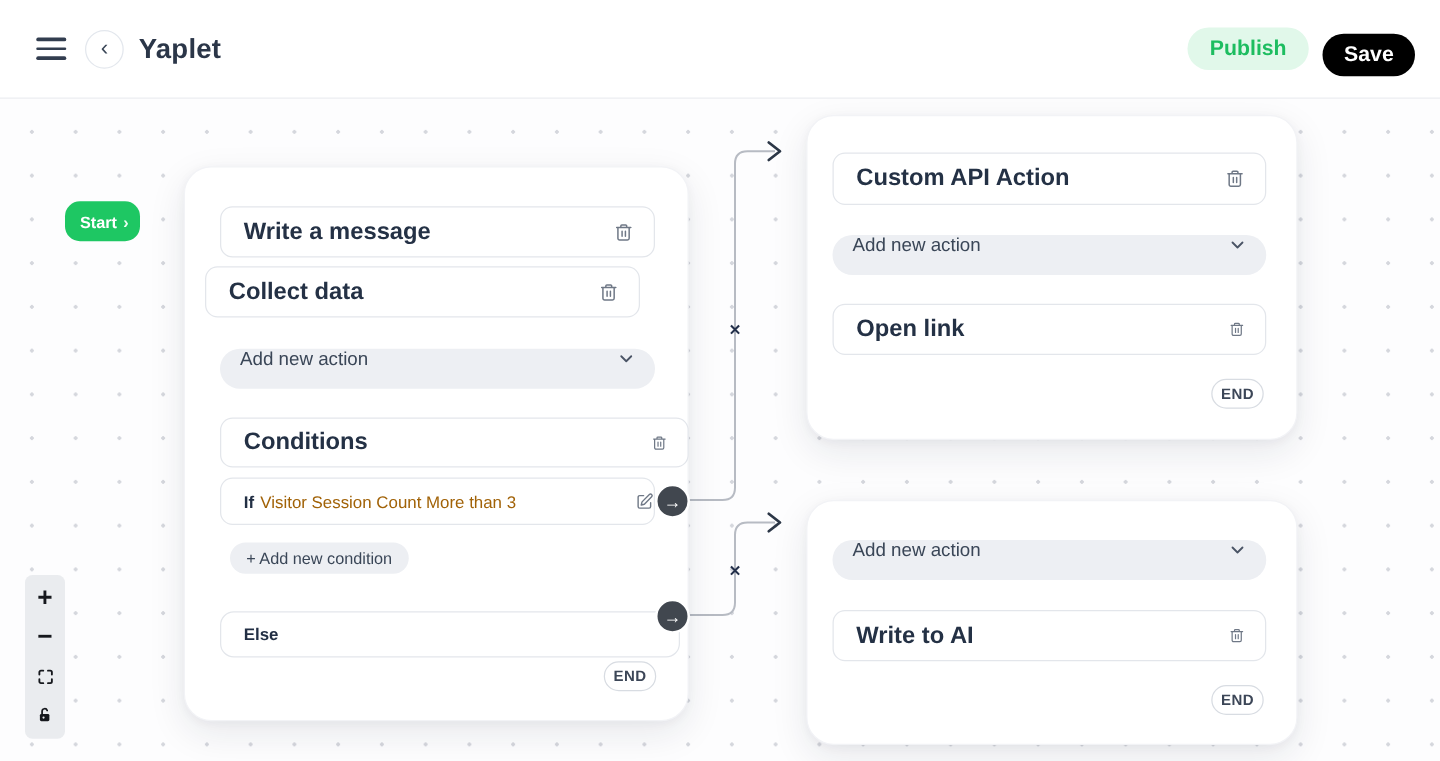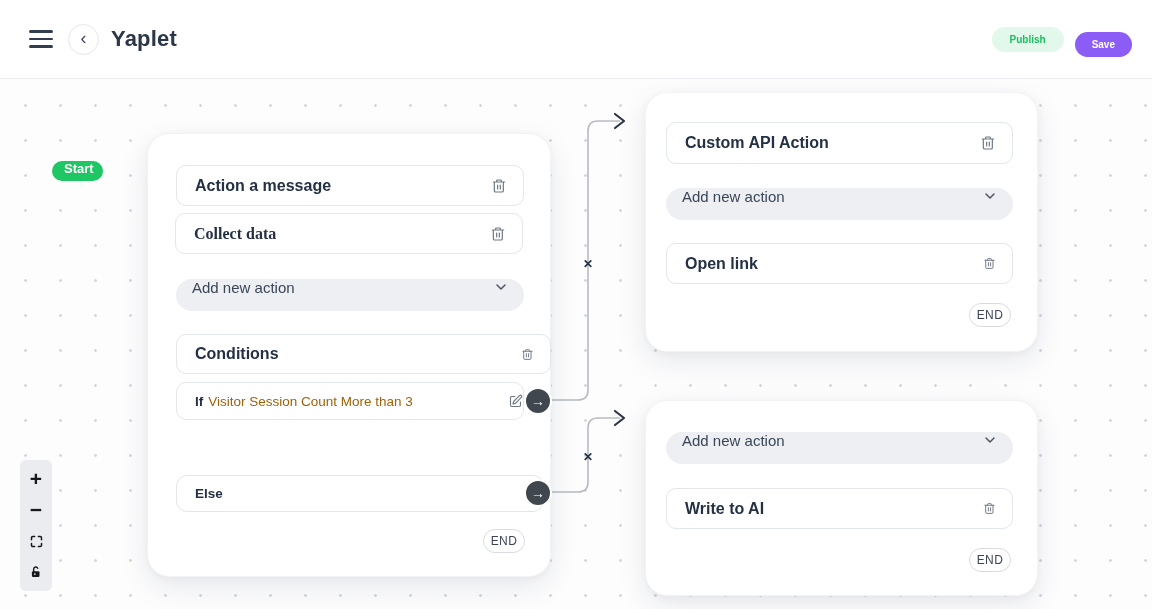--- a/index.html
+++ b/index.html
@@ -15,23 +15,23 @@
   }
   .hamburger { margin-left:29px; width:24px; height:18px; display:flex; flex-direction:column; justify-content:space-between; cursor:pointer; }
   .hamburger span { display:block; height:2.6px; border-radius:2px; background:#323d4f; }
   .back-btn {
     margin-left:15px; width:31px; height:31px; border-radius:50%;
     border:1px solid #e3e7ed; background:#fff; display:flex; align-items:center; justify-content:center;
     color:#3a4657; font-size:18px; line-height:1; cursor:pointer; padding-bottom:2px;
   }
   .page-title { margin-left:12px; font-size:22px; font-weight:700; color:#2b3648; letter-spacing:.2px; }
   .header-actions { margin-left:auto; margin-right:20px; display:flex; gap:11px; align-items:center; }
-  .btn { border:none; border-radius:17px; font-size:10px; font-weight:600; cursor:pointer; font-family:inherit;text-align:center; }
+  .btn { border:none; border-radius:17px; font-size:17px; font-weight:600; cursor:pointer; font-family:inherit;text-align:center; }
   .btn-publish { background:#e1f8ea; color:#1dbd60; padding:7px 18px; }
-  .btn-save { background:#8b5cf6; color:#ffffff; padding:7px 17px;margin-top:10px; }
+  .btn-save { background:#000000; color:#ffffff; padding:7px 17px;margin-top:10px; }
 
   
   .canvas {
     position:absolute; top:79px; left:0; width:1152px; height:530px;
     background-color:#fdfdfe;
     background-image:radial-gradient(circle, #d5d7dd 1.3px, transparent 1.5px);
     background-size:35px 35px; background-position:8px 9px;
   }
   .edges { position:absolute; inset:0; width:1152px; height:530px; pointer-events:none; }
 
@@ -41,21 +41,21 @@
     box-shadow:0 10px 30px rgba(25,30,50,.09), 0 2px 8px rgba(25,30,50,.04);
   }
   .node-main { left:147px; top:54px;  width:404px; height:444px; }
   .node-api  { left:645px; top:13px;  width:393px; height:260px; }
   .node-ai   { left:645px; top:321px; width:393px; height:196px; }
 
   .card {
     position:absolute; background:#fff; border:1px solid #e3e6eb; border-radius:10px;
     display:flex; align-items:center; padding:0 16px 0 18px; cursor:pointer;
   }
-  .card-label { font-size:16px; font-weight:700; color:#243145; }
+  .card-label { font-size:19px; font-weight:700; color:#243145; }
   .icon-right { margin-left:auto; display:flex; align-items:center; color:#6f7886; cursor:pointer; }
   .icon-right svg { display:block; }
 
   .pill-grey {
     position:absolute; background:#edeff3; border:none; border-radius:17px;
     display:flex; align-items:center; padding:0 15px 16px 16px; cursor:pointer; font-family:inherit;
   }
   .pill-grey .pill-label { font-size:15px; color:#3a4657; }
   .pill-grey .chev { margin-left:auto; color:#4a5465; display:flex; }
 
@@ -65,32 +65,32 @@
 
   .add-cond {
     position:absolute; background:#edeff3; border:none; border-radius:13px; height:25px;
     display:flex; align-items:center; padding:0 13px; font-size:13px; color:#3a4657;
     cursor:pointer; font-family:inherit;
   }
 
   .end-pill {
     position:absolute; width:42px; height:24px; border:1.5px solid #d8dce2; border-radius:13px;
     background:#fff; display:flex; align-items:center; justify-content:center;
-    font-size:12px; font-weight:400; color:#3c4657; letter-spacing:.4px;
+    font-size:12px; font-weight:700; color:#3c4657; letter-spacing:.4px;
   }
 
   .handle {
     position:absolute; width:28px; height:28px; border-radius:50%;
     background:#41474f; border:2px solid #fff; display:flex; align-items:center; justify-content:center;
     color:#fff; font-size:14px; cursor:grab; z-index:5; line-height:1; padding-bottom:1px;
   }
 
   .start-badge {
-    position:absolute; left:52px; top:82px; height:20px; background:#1ec763; border-radius:12px;
-    display:flex; align-items:center; padding:0 9px 0 12px; cursor:pointer; z-index:4;flex-direction:column;
+    position:absolute; left:52px; top:82px; height:32px; background:#1ec763; border-radius:12px;
+    display:flex; align-items:center; padding:0 9px 0 12px; cursor:pointer; z-index:4;
   }
   .start-label { color:#fff; font-size:13px; font-weight:700; }
   .start-chev { color:#eafff2; font-size:13px; margin-left:5px; font-weight:700; }
 
   .edge-x {
     position:absolute; width:16px; height:16px; display:flex; align-items:center; justify-content:center;
     color:#23304a; font-size:12px; font-weight:700; cursor:pointer; z-index:6;
   }
 
   
@@ -143,30 +143,30 @@
     </div>
 
     <div class="start-badge">
       <span class="start-label">Start</span>
       <span class="start-chev">›</span>
     </div>
 
     <div class="node node-main">
 
       <div class="card" style="left:28px; top:31px; width:348px; height:41px;">
-        <span class="card-label">Action a message</span>
+        <span class="card-label">Write a message</span>
         <span class="icon-right">
           <svg width="16" height="16" viewBox="0 0 24 24" fill="none" stroke="currentColor" stroke-width="1.8" stroke-linecap="round">
               <path d="M3.5 6h17M8.5 6V4.2A1.2 1.2 0 0 1 9.7 3h4.6a1.2 1.2 0 0 1 1.2 1.2V6m3 0v13a2 2 0 0 1-2 2H7a2 2 0 0 1-2-2V6"></path>
               <path d="M10 10.5v6M14 10.5v6"></path>
             </svg>
         </span>
       </div>
 
-      <div class="card" style="left:27px; top:79px; width:348px; height:41px;font-family:Liberation Serif, serif;">
+      <div class="card" style="left:16px; top:79px; width:348px; height:41px;">
         <span class="card-label">Collect data</span>
         <span class="icon-right">
           <svg width="16" height="16" viewBox="0 0 24 24" fill="none" stroke="currentColor" stroke-width="1.8" stroke-linecap="round">
               <path d="M3.5 6h17M8.5 6V4.2A1.2 1.2 0 0 1 9.7 3h4.6a1.2 1.2 0 0 1 1.2 1.2V6m3 0v13a2 2 0 0 1-2 2H7a2 2 0 0 1-2-2V6"></path>
               <path d="M10 10.5v6M14 10.5v6"></path>
             </svg>
         </span>
       </div>
 
       <button class="pill-grey" style="left:28px; top:145px; width:348px; height:32px;">
@@ -195,22 +195,23 @@
           <svg width="15" height="15" viewBox="0 0 24 24" fill="none" stroke="currentColor" stroke-width="1.8" stroke-linecap="round" stroke-linejoin="round">
               <path d="M11 4H6a2 2 0 0 0-2 2v12a2 2 0 0 0 2 2h12a2 2 0 0 0 2-2v-5"></path>
               <path d="M18.4 2.6a2 2 0 0 1 2.9 2.9L12 15l-4 1 1-4 9.4-9.4z"></path>
             </svg>
         </span>
       </div>
       <div class="handle" style="left:376px; top:253px;">
         <span>→</span>
       </div>
 
-
-      <div class="card" style="left:28px; top:341px; width:368px; height:37px;border-radius:11px;">
+      <button class="add-cond" style="left:36px; top:300px;">+ Add new condition</button>
+
+      <div class="card" style="left:28px; top:355px; width:368px; height:37px;border-radius:11px;">
         <span class="cond-if">Else</span>
       </div>
       <div class="handle" style="left:376px; top:345px;">
         <span>→</span>
       </div>
 
       <div class="end-pill" style="left:335px; top:395px;">END</div>
     </div>
 
     <div class="node node-api">

